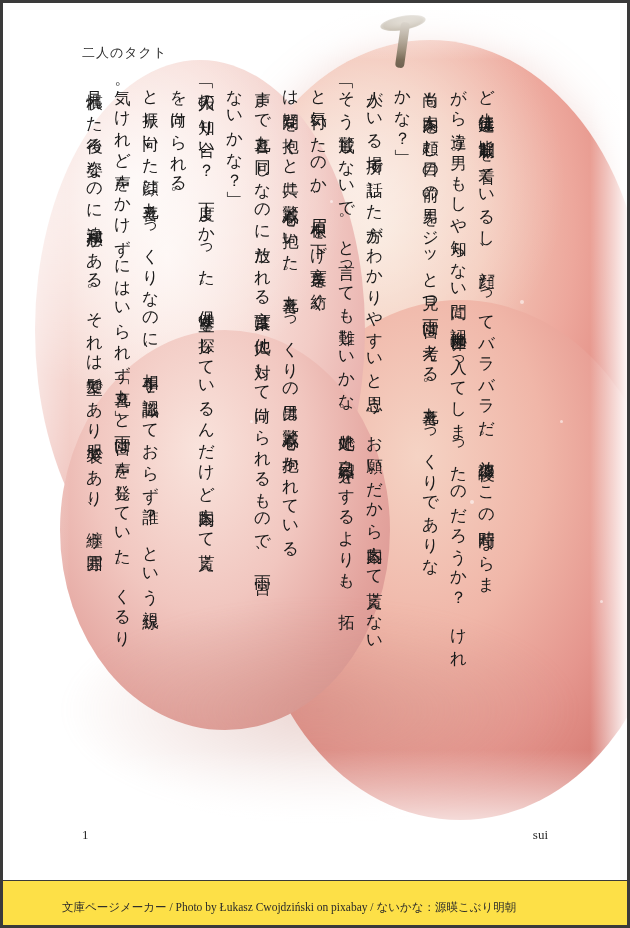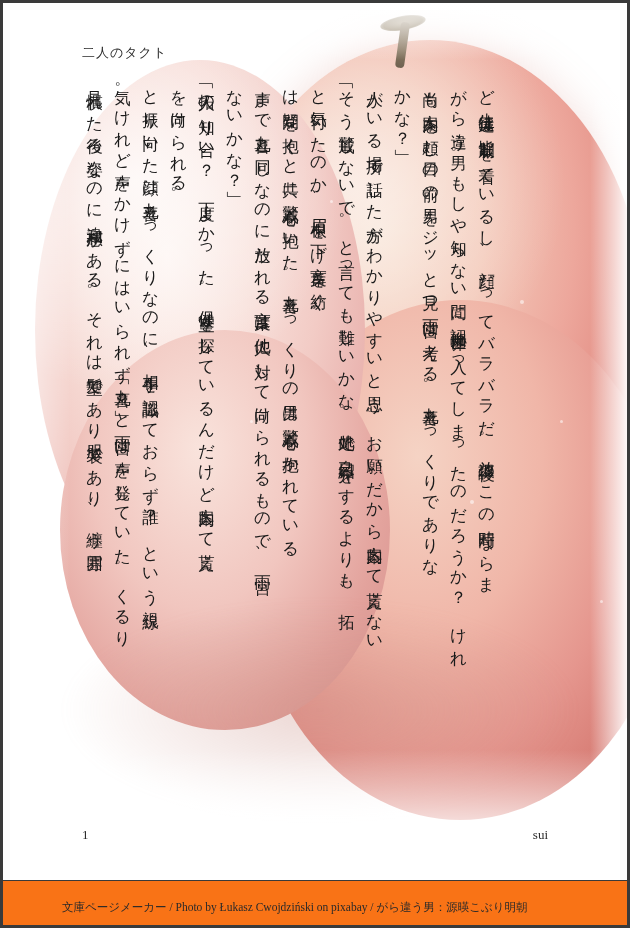--- a/index.html
+++ b/index.html
@@ -11,21 +11,21 @@
     width: 630px;
     height: 928px;
     font-family: "Liberation Serif", "DejaVu Serif", serif;
     overflow: hidden;
   }
 
   #page {
     position: relative;
     width: 630px;
     height: 928px;
-    background: #f97316;
+    background: #fde047;
     overflow: hidden;
   }
 
   
   #photo {
     position: absolute;
     left: 0;
     top: 0;
     width: 630px;
     height: 880px;
@@ -258,16 +258,16 @@
     <div class="vline">かな？」</div>
     <div class="vline">尚も案内を頼む目の前の男をジッと見つ雨宮は考える。丸喜そっくりでありな</div>
     <div class="vline">がら違う男。もしや知らない間に認知世界に入ってしまったのだろうか？　けれ</div>
     <div class="vline">ど生徒達は皆制服を着ているし、顔だってバラバラだ。放課後のこの時間ならま</div>
   </div>
 
   <div id="page-number">1</div>
   <div id="author-name">sui</div>
 
   <div id="footer-rule"></div>
-  <div id="credit">文庫ページメーカー / Photo by Łukasz Cwojdziński on pixabay / がら違う男：源暎こぶり明朝</div>
+  <div id="credit">文庫ページメーカー / Photo by Łukasz Cwojdziński on pixabay / ないかな：源暎こぶり明朝</div>
 
   <div id="frame"></div>
 </div>
 
 </body></html>

